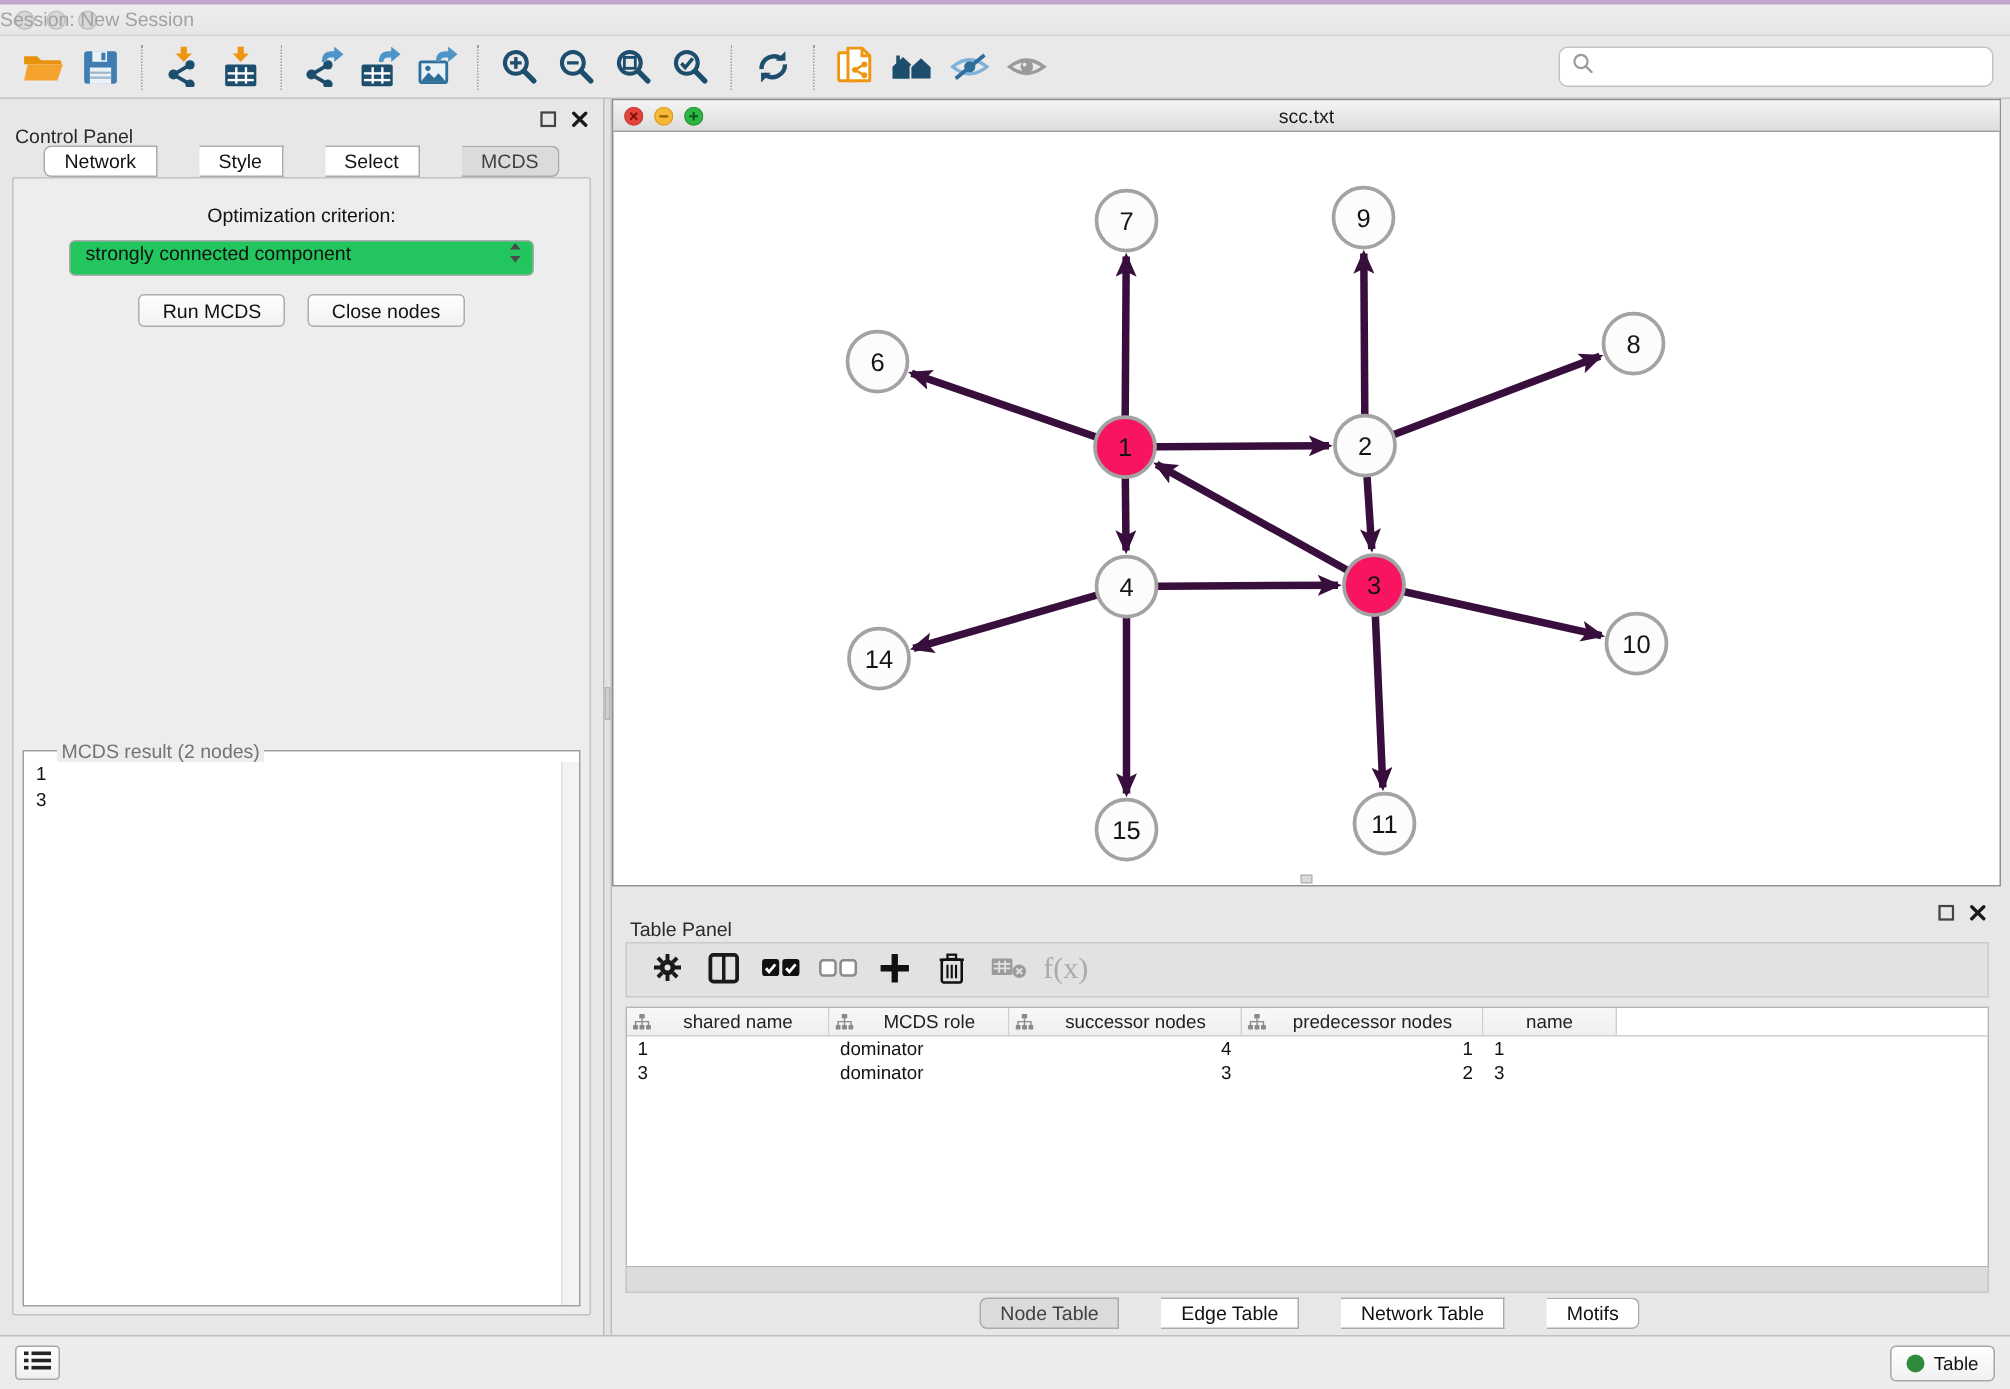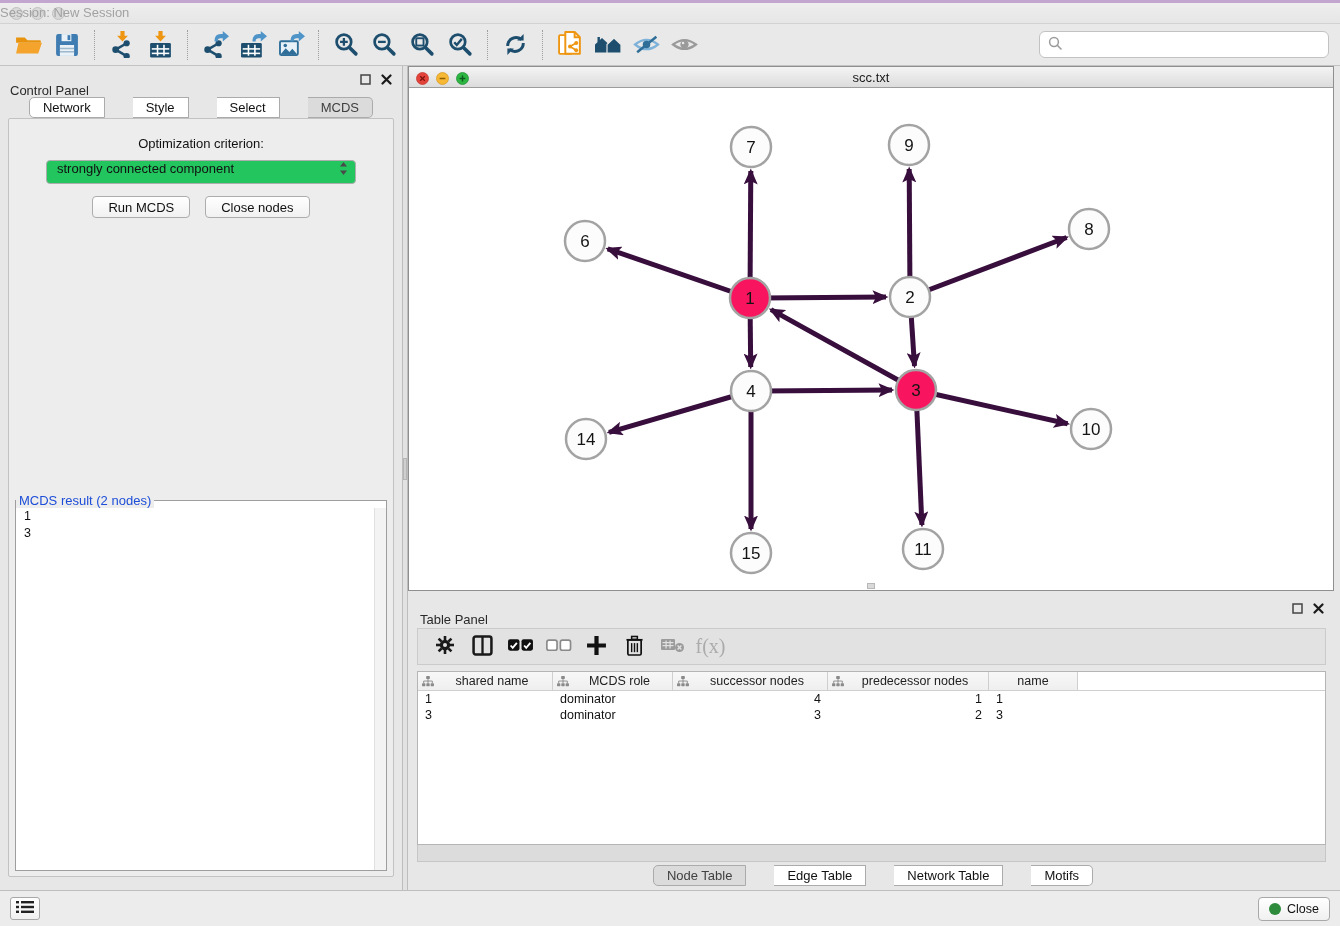--- a/index.html
+++ b/index.html
@@ -33,21 +33,21 @@
   .seg .tab:first-child { border-left:1px solid #ABABAB; border-radius:5px 0 0 5px; }
   .seg .tab:last-child { border-radius:0 5px 5px 0; }
   .seg .tab.selected { background:#DBDBDB; color:#404040; }
   .cp-box { position:absolute; left:8px; right:8px; top:52px; bottom:13px; background:#EDEDED; border:1px solid #C2C2C2; border-radius:2px; }
   .opt-label { margin-top:17px; text-align:center; font-size:13px; color:#111; }
   .dropdown { margin:9px auto 0; width:310px; height:24px; background:#22c55e; border:1px solid #ADADAD; border-radius:4px; display:flex; align-items:flex-start; padding:0 7px 0 10px; font-size:13px; color:#111; cursor:pointer; }
   .dropdown .dd-val { flex:1; }
   .btn-row { display:flex; justify-content:center; gap:15px; margin-top:12px; }
   .btn { background:linear-gradient(#FFFFFF,#F1F1F1); border:1px solid #ADADAD; border-radius:4px; height:22px; padding:0 15px; font-size:13px; color:#111; cursor:pointer; }
   .mcds-fieldset { position:absolute; left:6px; right:6px; top:374px; height:378px; background:#fff; border:1px solid #9E9E9E; }
-  .mcds-fieldset legend { margin-left:0; padding:0 3px; font-size:13px; color:#1d4ed8; background:#EDEDED; }
+  .mcds-fieldset legend { margin-left:22px; padding:0 3px; font-size:13px; color:#737373; background:#EDEDED; }
   .result-box { position:absolute; inset:0; overflow:hidden; }
   .result-scroll { position:absolute; right:0; top:0; bottom:0; width:12px; background:#F3F3F3; border-left:1px solid #E0E0E0; }
   .result-item { font-size:12.5px; color:#111; line-height:17px; padding-left:8px; }
 
   
   .v-splitter { position:absolute; left:402px; top:66px; width:6px; height:824px; background:#E2E2E2; border-left:1px solid #BDBDBD; border-right:1px solid #BDBDBD; }
   .v-splitter .handle { position:absolute; left:0; top:392px; width:4px; height:22px; background:#CFCFCF; border:1px solid #B5B5B5; }
 
   
   .network-window { position:absolute; left:408px; top:66px; width:926px; height:525px; background:#fff; border:1px solid #8F8F8F; }
@@ -616,17 +616,17 @@
               <rect x="0" y="10.6" width="3" height="2.4"></rect>
               <rect x="5" y="1" width="13" height="2.4"></rect>
               <rect x="5" y="5.8" width="13" height="2.4"></rect>
               <rect x="5" y="10.6" width="13" height="2.4"></rect>
             </g>
           </svg>
       </span>
     </button>
     <button class="memory-btn">
       <span class="memory-dot"></span>
-      <span>Close</span>
+      <span>Table</span>
     </button>
   </div>
 
 </div>
 
 </body></html>

